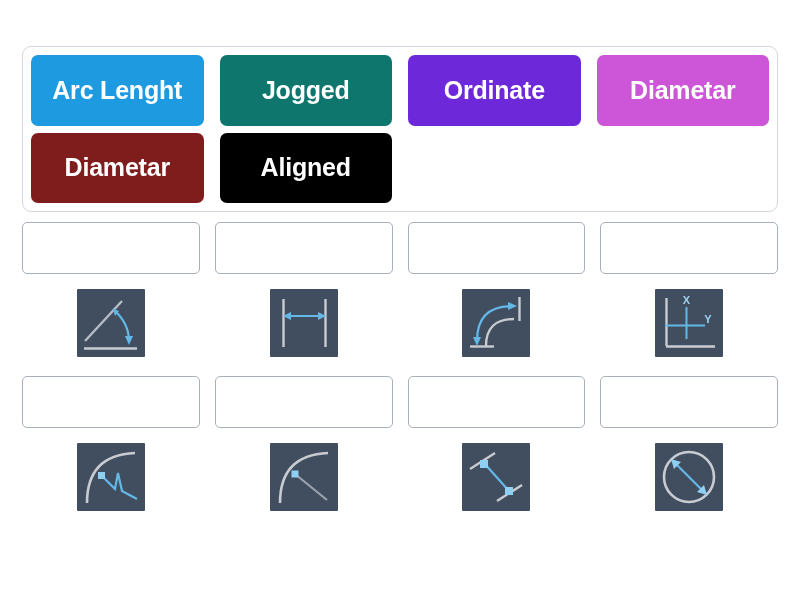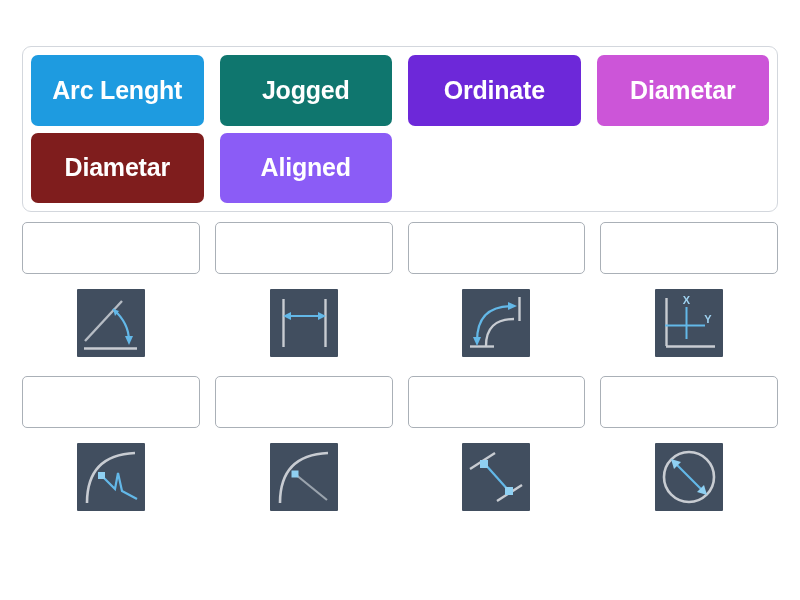--- a/index.html
+++ b/index.html
@@ -105,21 +105,21 @@
     <div class="tile" style="background:#6d28d9">
       <span>Ordinate</span>
     </div>
 
     <div class="tile" style="background:#CC55D8">
       <span>Diametar</span>
     </div>
     <div class="tile" style="background:#7f1d1d">
       <span>Diametar</span>
     </div>
-    <div class="tile" style="background:#8b5cf6">
+    <div class="tile" style="background:#000000">
       <span>Aligned</span>
     </div>
   </div>
 
   <div class="answer-grid">
 
     <div class="slot-cell">
       <div class="dropzone"></div>
       <div class="thumb">
         <svg viewBox="0 0 68 68" xmlns="http://www.w3.org/2000/svg">

